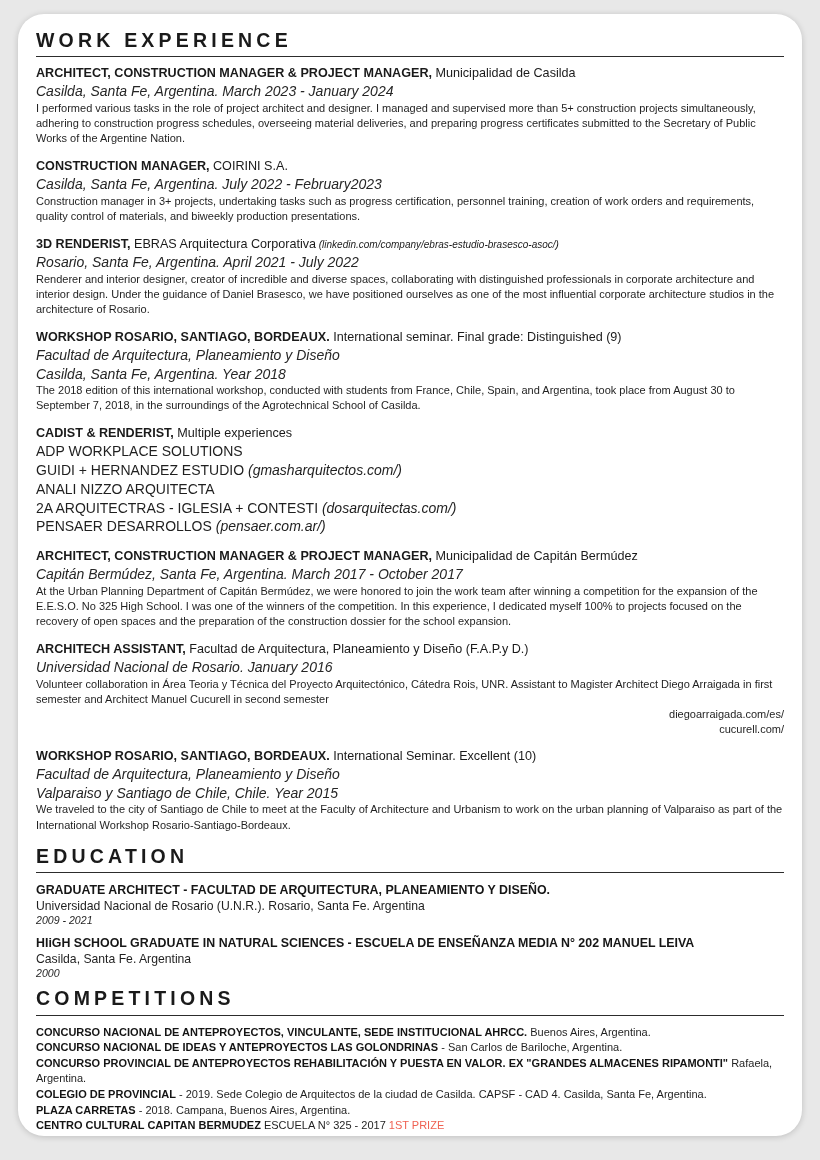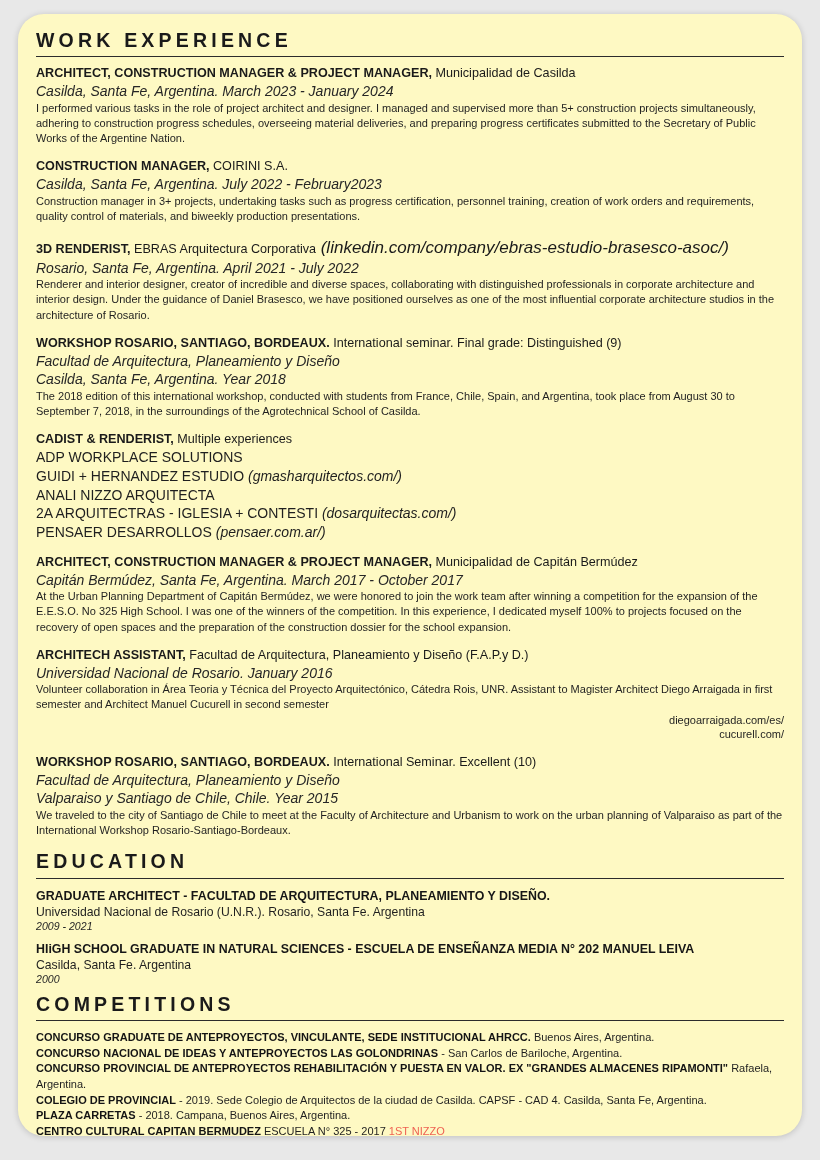--- a/index.html
+++ b/index.html
@@ -12,21 +12,21 @@
     background: #e8e8e8;
     font-family: "Liberation Sans", sans-serif;
     -webkit-font-smoothing: antialiased;
   }
   .page {
     position: absolute;
     left: 18px;
     top: 14px;
     width: 784px;
     height: 1122px;
-    background: #fef9c3;
+    background: #ffffff;
     border-radius: 26px;
     box-shadow: 0 1px 6px rgba(0,0,0,0.18);
     box-sizing: border-box;
     overflow: hidden;
   }
   .inner {
     position: absolute;
     left: 18px;
     top: 16px;
     width: 748px;
@@ -50,21 +50,21 @@
 
   
   .entry { margin-bottom: 13px; }
   .entry-title {
     font-size: 12.6px;
     line-height: 1.27;
     color: #1a1a1a;
     font-weight: 400;
   }
   .entry-title b { font-weight: 700; }
-  .entry-title i { font-style: italic; font-size: 17px; }
+  .entry-title i { font-style: italic; font-size: 10px; }
   .entry-sub {
     font-size: 14px;
     font-style: italic;
     color: #262626;
     line-height: 1.32;
   }
   .entry-body {
     font-size: 11px;
     color: #1f1f1f;
     line-height: 1.38;
@@ -189,25 +189,25 @@
             <div class="edu-sub">Casilda, Santa Fe. Argentina</div>
             <div class="edu-years">2000</div>
           </div>
         </div>
     </div>
 
     <div class="sec-gap-top-sm">
       <div class="section-head">COMPETITIONS</div>
       <hr class="section-rule">
       <div id="comp-entries">
-          <div class="comp-line"><b>CONCURSO GRADUATE DE ANTEPROYECTOS, VINCULANTE, SEDE INSTITUCIONAL AHRCC.</b><span> Buenos Aires, Argentina.</span></div>
+          <div class="comp-line"><b>CONCURSO NACIONAL DE ANTEPROYECTOS, VINCULANTE, SEDE INSTITUCIONAL AHRCC.</b><span> Buenos Aires, Argentina.</span></div>
           <div class="comp-line"><b>CONCURSO NACIONAL DE IDEAS Y ANTEPROYECTOS LAS GOLONDRINAS</b><span> - San Carlos de Bariloche, Argentina.</span></div>
           <div class="comp-line"><b>CONCURSO PROVINCIAL DE ANTEPROYECTOS REHABILITACIÓN Y PUESTA EN VALOR. EX "GRANDES ALMACENES RIPAMONTI"</b><span> Rafaela, Argentina.</span></div>
           <div class="comp-line"><b>COLEGIO DE PROVINCIAL</b><span> - 2019. Sede Colegio de Arquitectos de la ciudad de Casilda. CAPSF - CAD 4. Casilda, Santa Fe, Argentina.</span></div>
           <div class="comp-line"><b>PLAZA CARRETAS</b><span> - 2018. Campana, Buenos Aires, Argentina.</span></div>
-          <div class="comp-line"><b>CENTRO CULTURAL CAPITAN BERMUDEZ</b><span> ESCUELA N° 325 - 2017 </span><span class="prize">1ST NIZZO</span></div>
+          <div class="comp-line"><b>CENTRO CULTURAL CAPITAN BERMUDEZ</b><span> ESCUELA N° 325 - 2017 </span><span class="prize">1ST PRIZE</span></div>
           <div class="comp-line"><b>SILOS DAVIS</b><span> - 2023. Rosario, Argentina.</span></div>
           <div class="comp-line"><b>CAMPUS DEVELOPMENT FORUM EHL LAUSANNE</b><span> - 2013. Suiza </span><span class="prize">FINAL STAGE - PRESELECTED</span></div>
         </div>
     </div>
 
   </div>
 </div>
 
 </body></html>

